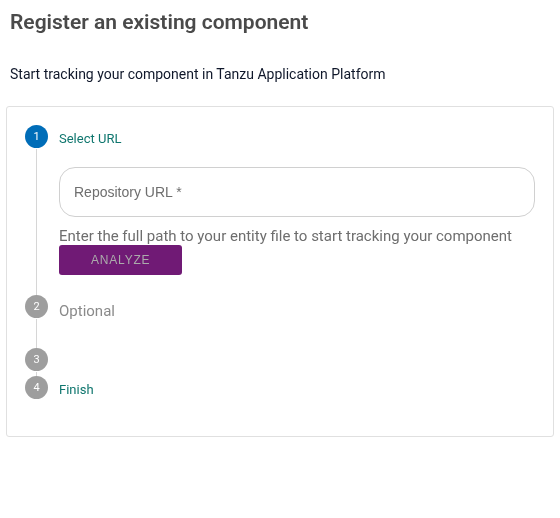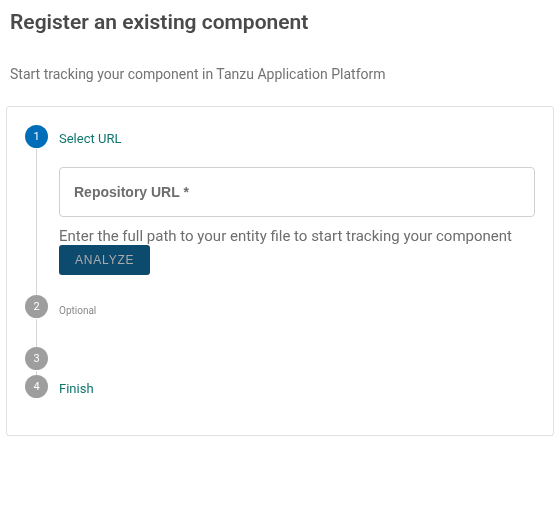--- a/index.html
+++ b/index.html
@@ -17,21 +17,21 @@
     }
     .page-title {
       font-size: 21px;
       font-weight: 600;
       color: #4a4a4a;
       margin-bottom: 32px;
       margin-left: 4px;
     }
     .page-subtitle {
       font-size: 14px;
-      color: #737373;
+      color: #0f172a;
       margin-bottom: 24px;
       margin-left: 4px;
     }
     .panel {
       border: 1px solid #e0e0e0;
       border-radius: 3px;
       padding: 18px 18px 18px 18px;
       position: relative;
     }
     .stepper {
@@ -74,56 +74,55 @@
       display: flex;
       flex-direction: column;
       justify-content: center;
       padding-top: 2px;
     }
     .step-label {
       font-size: 13px;
       color: #0f766e;
     }
     .step-sublabel {
-      font-size: 10px;
+      font-size: 15px;
       color: #8a8a8a;
       margin-top: 5px;
     }
     .step-body {
       padding-top: 18px;
       padding-bottom: 20px;
     }
     .input-field {
       width: 100%;
       border: 1px solid #d0d0d0;
-      border-radius: 4px;
+      border-radius: 16px;
       padding: 16px 14px;
       font-size: 14px;
       color: #555;
       outline: none;
       background: #fff;
-      font-weight: bold;
     }
     .input-field::placeholder {
       color: #6e6e6e;
     }
     .helper-text {
       font-size: 15px;
       color: #6e6e6e;
       margin-top: 10px;
       margin-bottom: 0;
     }
     .btn {
       display: inline-block;
-      padding: 8px 16px;
+      padding: 8px 32px;
       font-size: 12px;
       letter-spacing: 0.8px;
       border: none;
       border-radius: 3px;
-      background: #0c4a6e;
+      background: #701a75;
       color: #ababab;
       cursor: default;
       font-weight: 400;
     }
     .step-gap {
       height: 28px;
     }
     .step-gap-short {
       height: 18px;
     }

